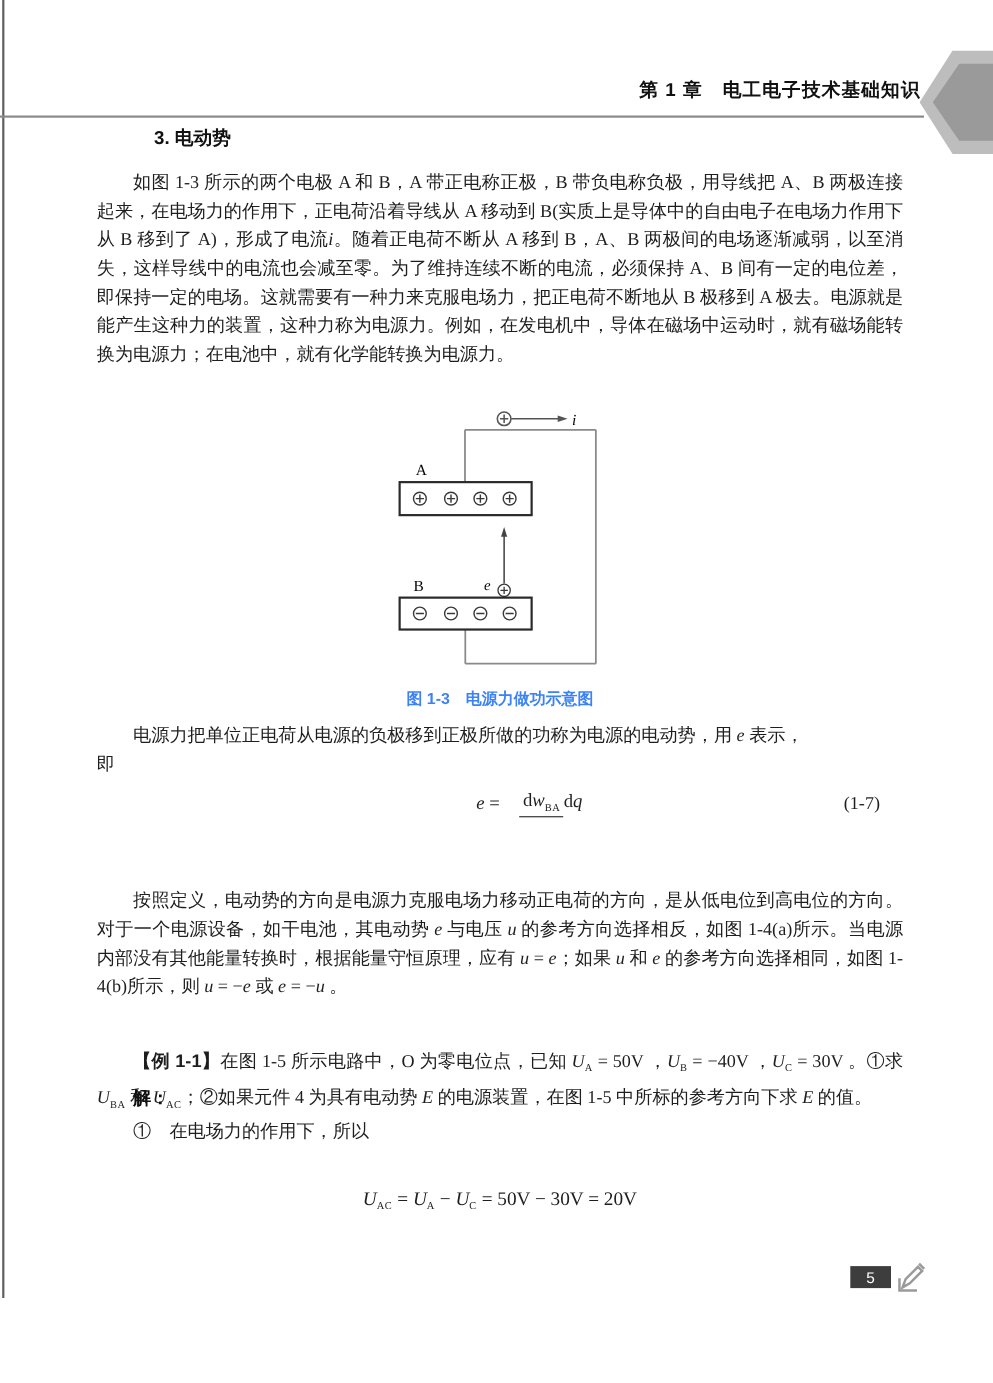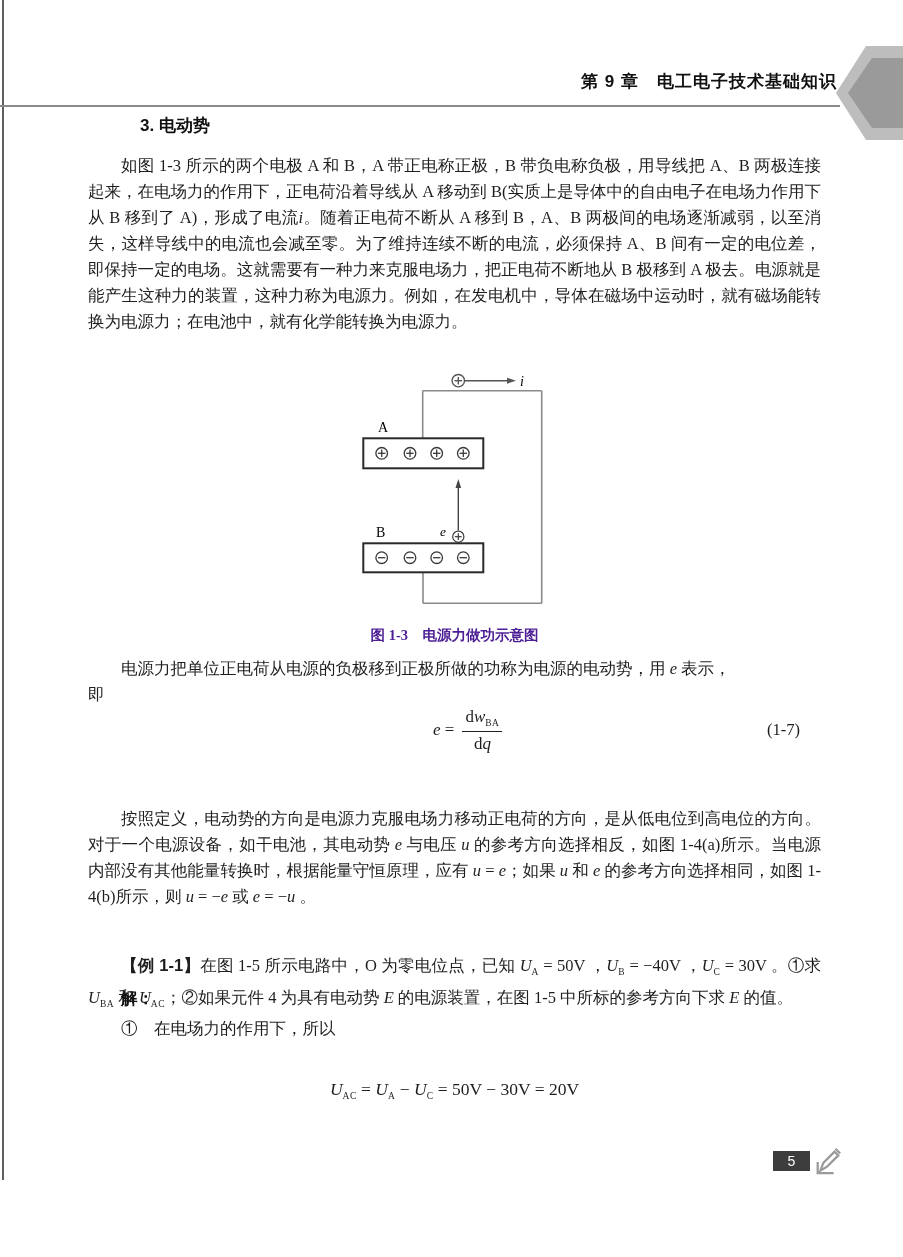--- a/index.html
+++ b/index.html
@@ -24,28 +24,28 @@
     top:114px;left:52px !important;right:auto !important;
     font-family:"Liberation Sans",sans-serif;font-weight:bold;font-size:17px;color:#111;
   }
   .para{
     font-size:16.5px;line-height:26px;text-align:justify;color:#1e1e1e;
   }
   .indent{text-indent:2em;}
   .p1{top:153px;}
   .figure-wrap{top:368px;left:242px !important;right:auto !important;width:322px;height:248px;}
   .fig-caption{
-    top:626px;text-align:center;font-family:Liberation Serif, serif;
-    font-weight:bold;font-size:14.5px;color:#4c1d95;
+    top:626px;text-align:center;font-family:Liberation Sans, sans-serif;
+    font-weight:bold;font-size:14.5px;color:#3b82f6;
   }
   .p2{top:656px;}
   .line-ji{top:682px;}
   .eq17{top:704px;height:52px;display:flex;align-items:center;padding-left:345px;box-sizing:border-box;font-size:17px;}
   .eq-number{position:absolute;right:21px;top:16px;font-size:16.5px;}
-  .frac{display:inline-flex;flex-direction:column;text-align:center;vertical-align:middle;line-height:1.25;margin-left:8px;}
+  .frac{display:inline-flex;flex-direction:row;text-align:center;vertical-align:middle;line-height:1.25;margin-left:18px;}
   .frac-num{border-bottom:1.5px solid #222;padding:0 3px 1px 3px;}
   .frac-den{padding-top:1px;text-align:center;}
   .p3{top:754px;}
   .p4{top:806px;}
   .p5{top:952px;}
   .p6{top:988px;left:33px !important;right:auto !important;
       font-family:"Liberation Sans",sans-serif;font-weight:bold;font-size:16.5px;color:#111;}
   .p7{top:1016px;left:33px !important;right:auto !important;}
   .eq-center{text-align:center;font-size:17.5px;}
   .eq2{top:1046px;}
@@ -62,21 +62,21 @@
     display:flex;align-items:center;justify-content:center;
   }
   .footer-icon{left:813px;top:1146px;}
   svg text{font-family:"Liberation Serif",serif;}
 </style>
 </head>
 <body>
 
 <div class="abs page-edge"></div>
 
-<div class="abs chapter-title">第 9 章　电工电子技术基础知识</div>
+<div class="abs chapter-title">第 1 章　电工电子技术基础知识</div>
 <div class="abs header-rule"></div>
 <svg class="abs corner-svg" width="67" height="94" viewBox="0 0 67 94">
   <polygon points="30,0 67,0 67,94 30,94 0,47" fill="#bdbdbd"></polygon>
   <polygon points="36,12 67,12 67,82 36,82 12,47" fill="#9a9a9a"></polygon>
 </svg>
 
 <div class="content">
 
   <div class="section-title">3. 电动势</div>
 

